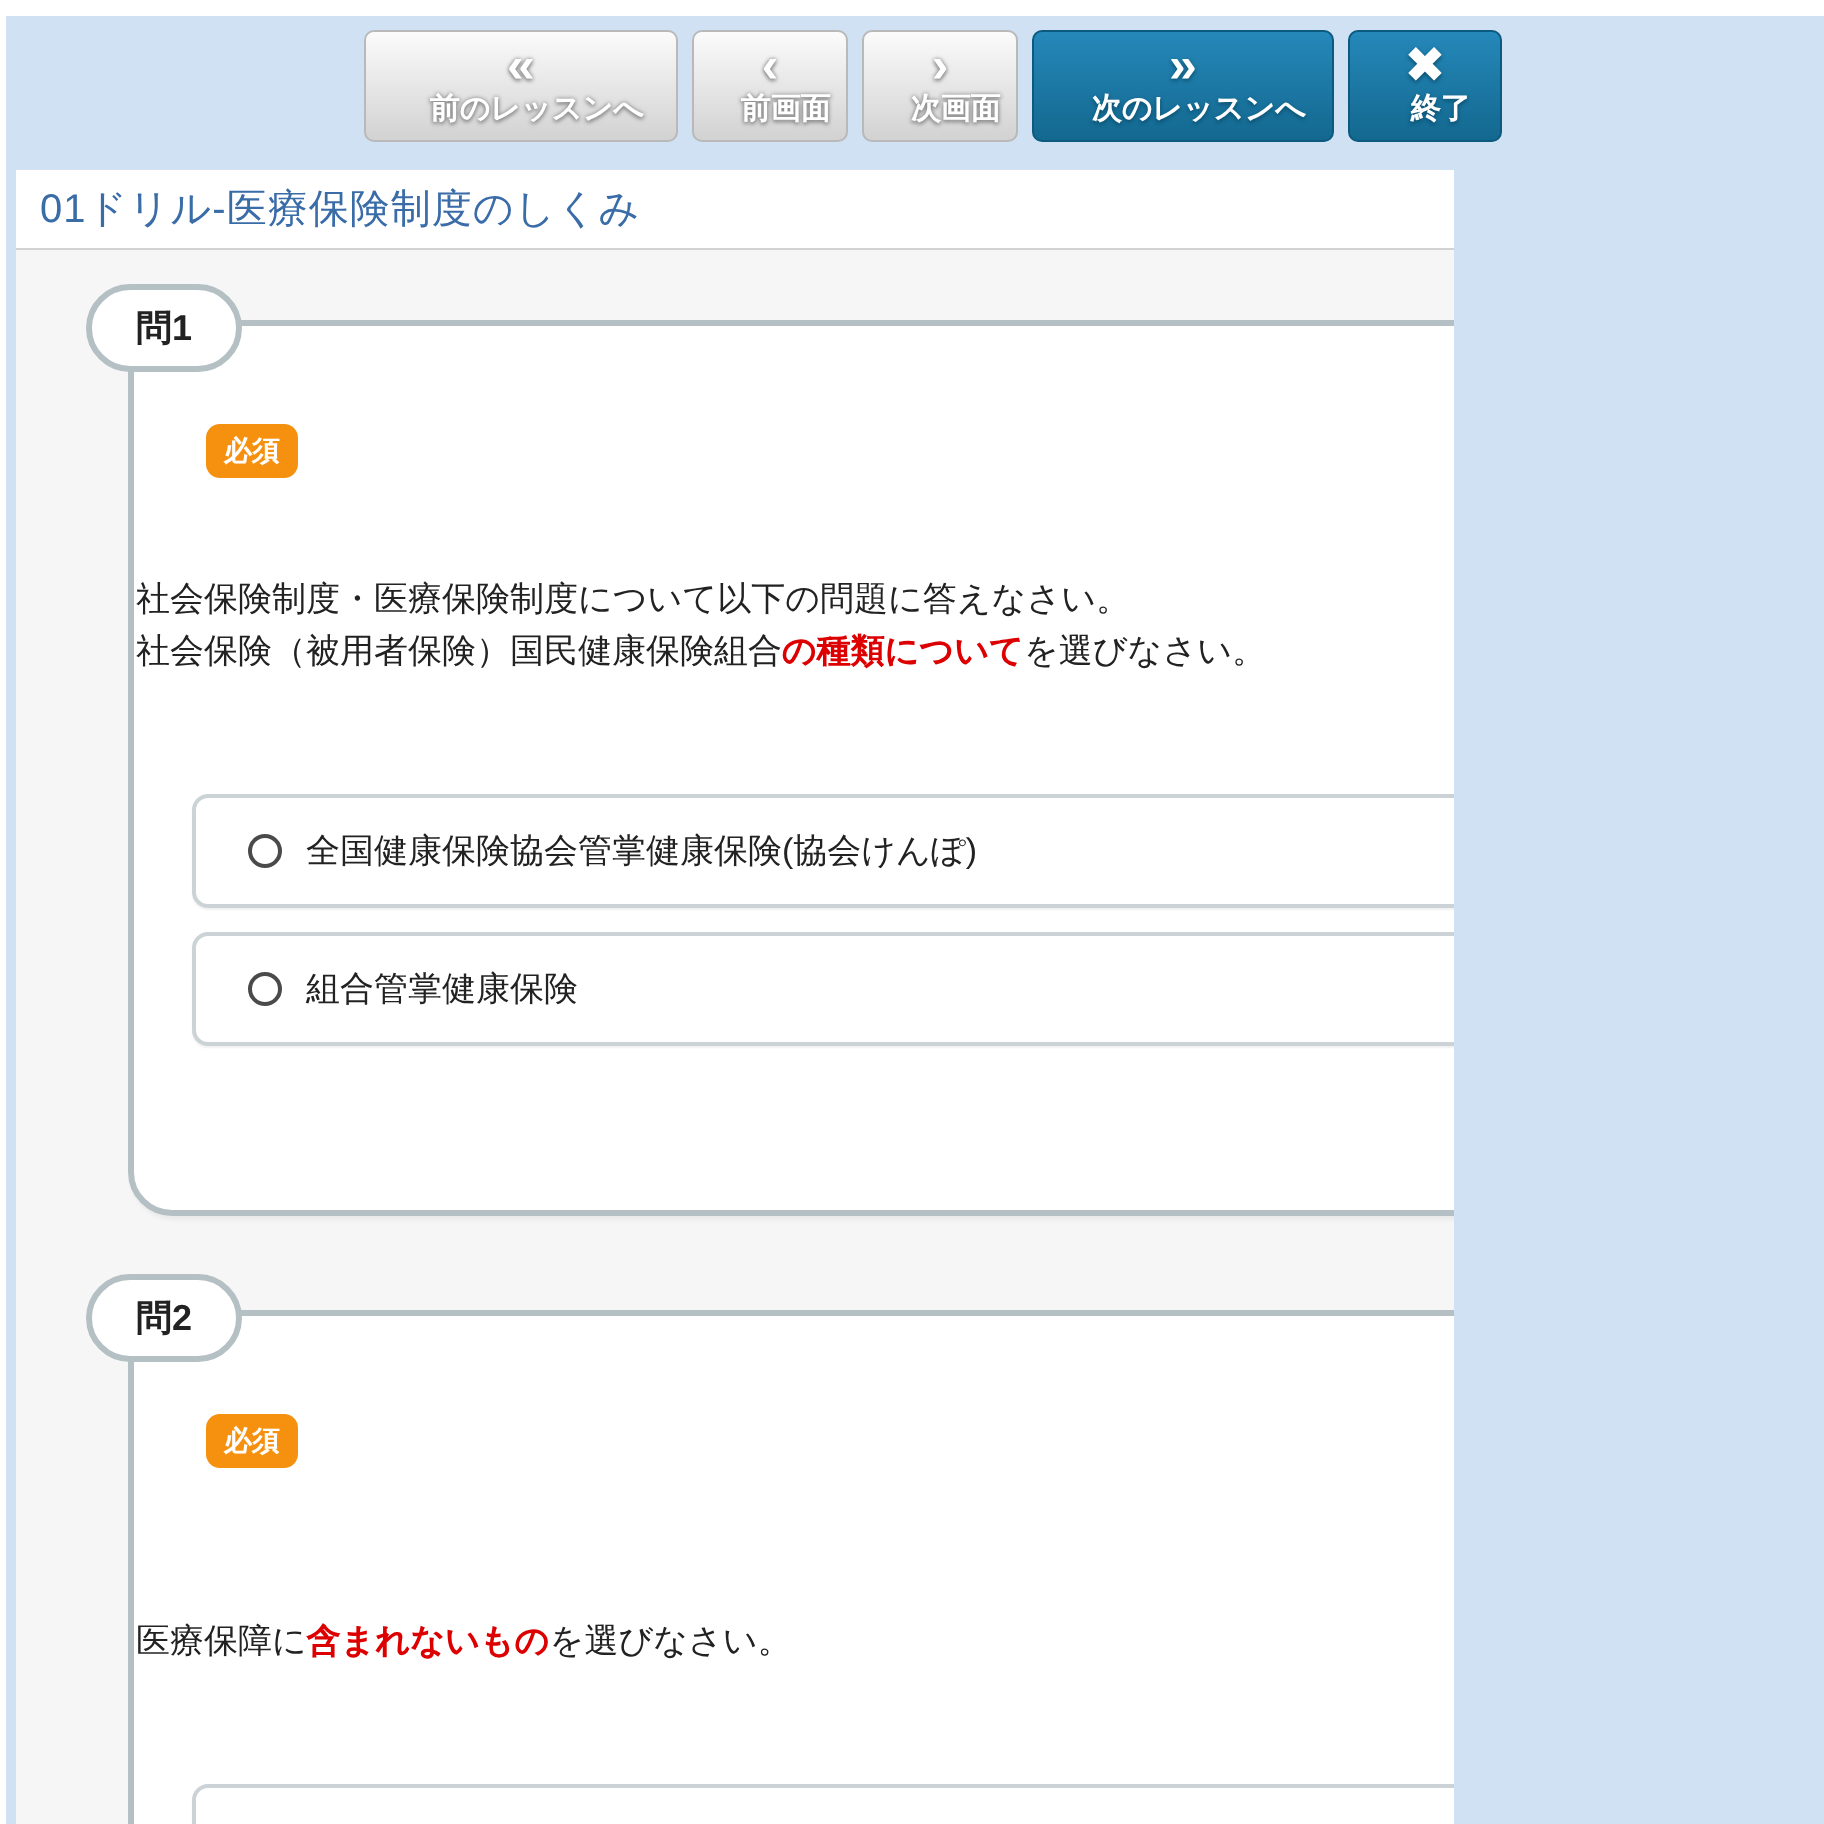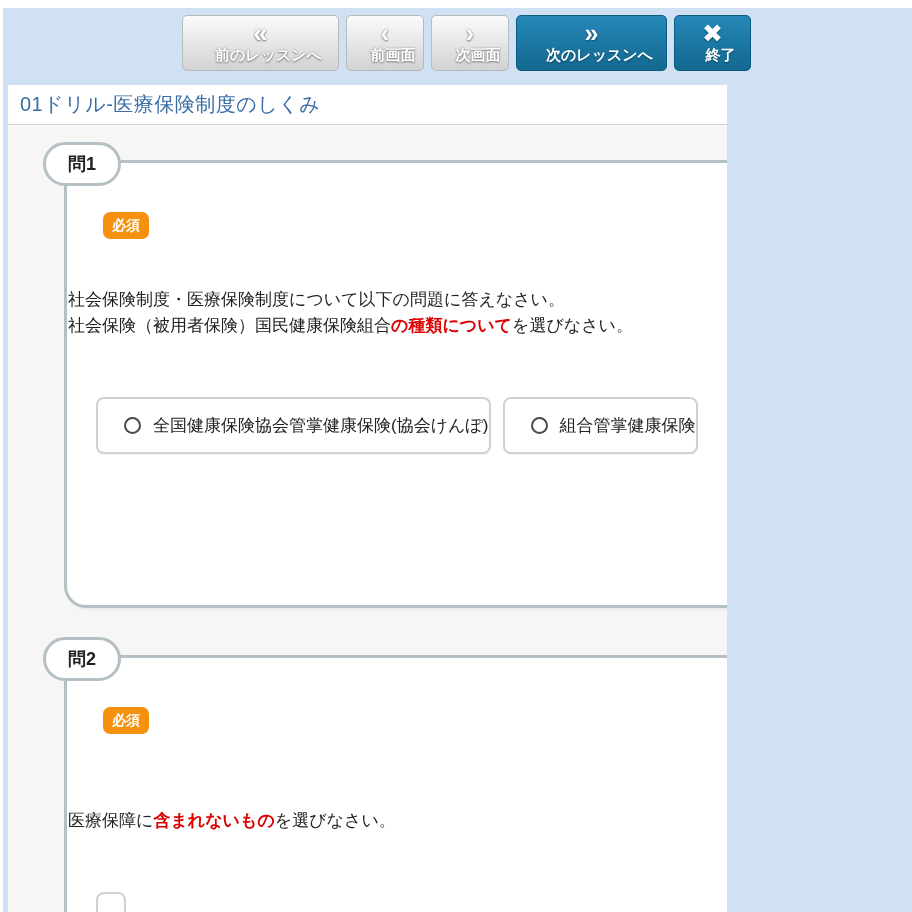--- a/index.html
+++ b/index.html
@@ -39,21 +39,21 @@
   .q-pill { position:absolute; left:-24px; top:-21px; width:78px; height:44px; background:#fff;
             border:3px solid #b4c0c4; border-radius:22px; display:flex; align-items:center; justify-content:center;
             font-size:18px; font-weight:bold; color:#222; z-index:2; }
 
   .req-badge { display:inline-block; margin:49px 0 0 36px; background:#f5910e; color:#fff;
                font-size:14px; font-weight:bold; padding:5px 9px; border-radius:7px; line-height:17px; }
 
   .q-text { margin:48px 0 0 1px; font-size:17px; line-height:26px; color:#222; }
   .q-text .em { color:#dd0000; font-weight:bold; }
 
-  .options { margin:58px 0 0 29px; width:680px; display:flex; flex-direction:row; gap:12px; }
+  .options { margin:58px 0 0 29px; width:680px; display:flex; flex-direction:column; gap:12px; }
   .option { height:57px; background:#fff; border:2px solid #ccd3d6; border-radius:8px;
             display:flex; align-items:center; padding-left:26px; cursor:pointer;
             box-shadow:0 1px 1px rgba(0,0,0,0.06); }
   .radio { width:17px; height:17px; border:2px solid #4a4a4a; border-radius:50%; background:#fff;
            margin-right:12px; flex:none; }
   .option .opt-label { font-size:17px; color:#222; }
 </style>
 </head>
 <body>
 

